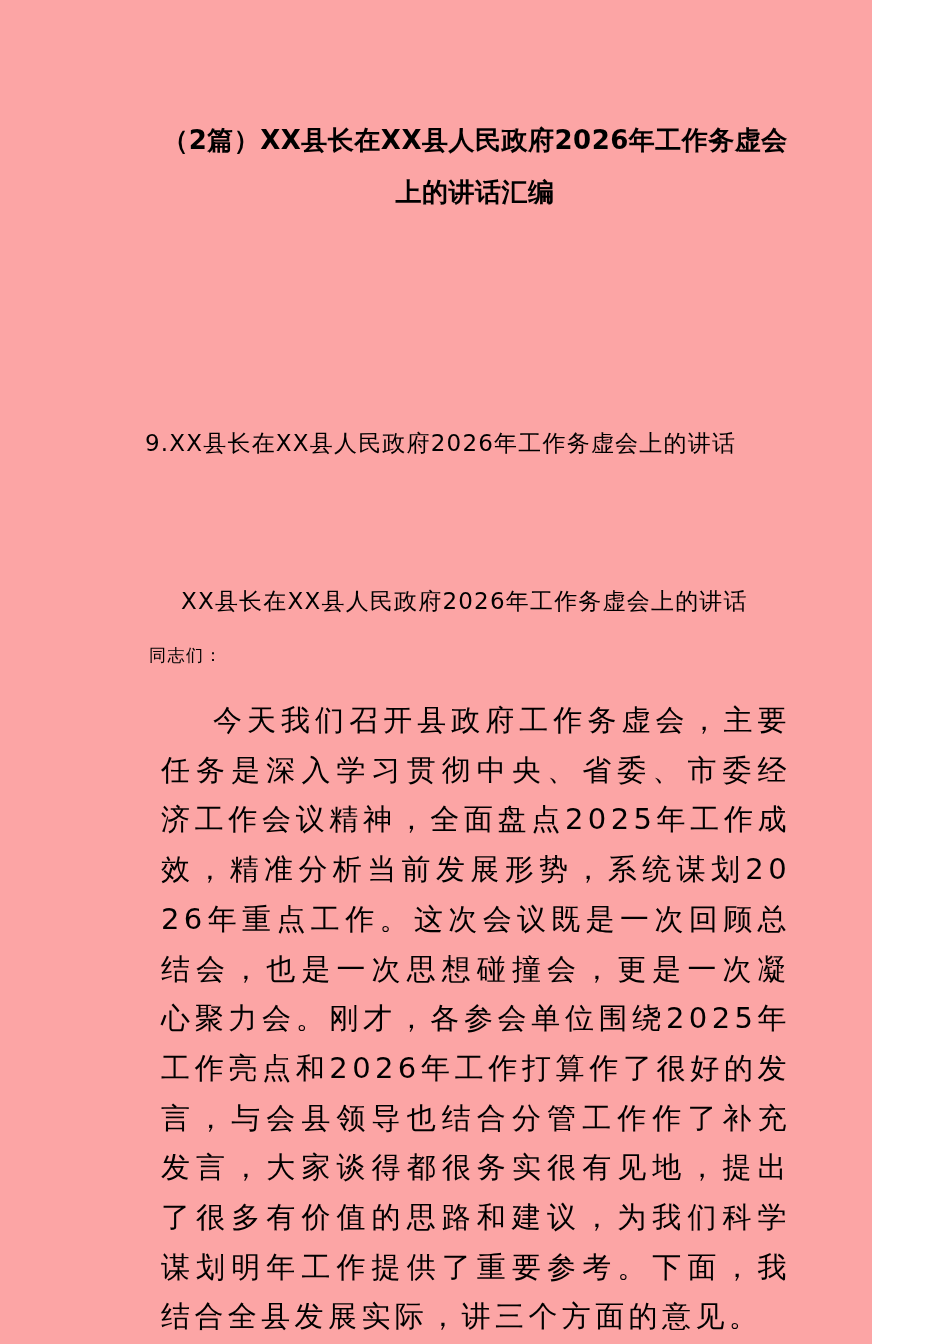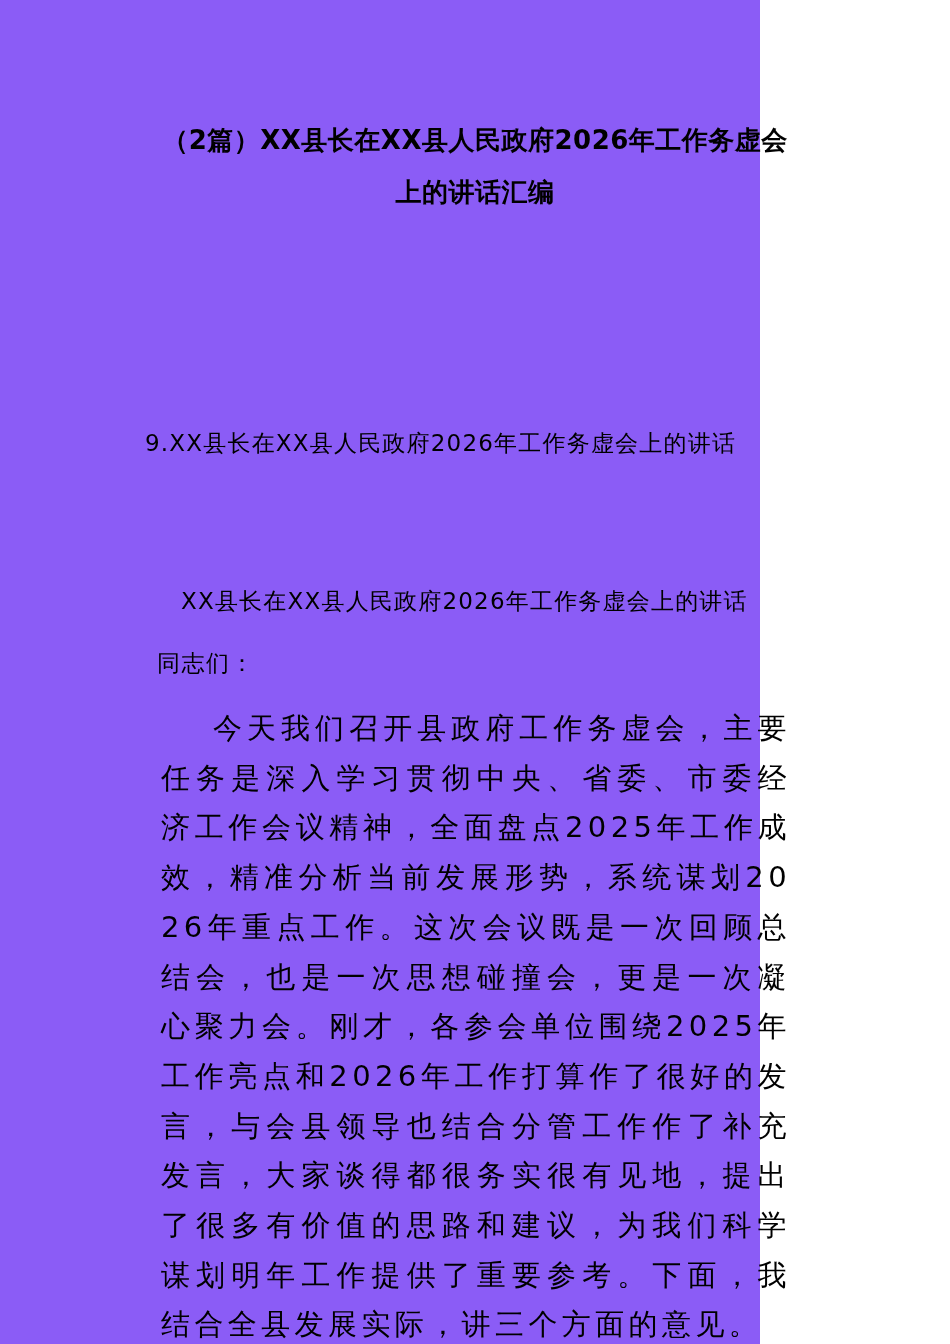--- a/index.html
+++ b/index.html
@@ -12,23 +12,23 @@
       height: 1344px;
       position: relative;
       overflow: hidden;
       color: #000000;
       font-family: "DejaVu Sans", "Liberation Sans", sans-serif;
     }
     .page {
       position: absolute;
       left: 0;
       top: 0;
-      width: 760px;
+      width: 872px;
       height: 1344px;
-      background: #8b5cf6;
+      background: #fca5a5;
     }
     .title {
       position: absolute;
       left: 120px;
       width: 710px;
       text-align: center;
       font-size: 26px;
       font-weight: bold;
       line-height: 52px;
       top: 114px;
@@ -72,24 +72,24 @@
     .article-title {
       font-size: 23px;
       line-height: 50px;
       padding-left: 36px;
       letter-spacing: 1.2px;
       white-space: nowrap;
       margin: 0;
       font-weight: normal;
     }
     .salutation {
-      font-size: 23px;
+      font-size: 17px;
       line-height: 50px;
       letter-spacing: 1.5px;
-      margin: 12px;
+      margin: 4px;
     }
     .body-para {
       font-size: 29px;
       line-height: 49.7px;
       text-indent: 52px;
       text-align: justify;
       text-align-last: left;
       letter-spacing: 4.4px;
       margin: 16px;
       word-break: break-all;

